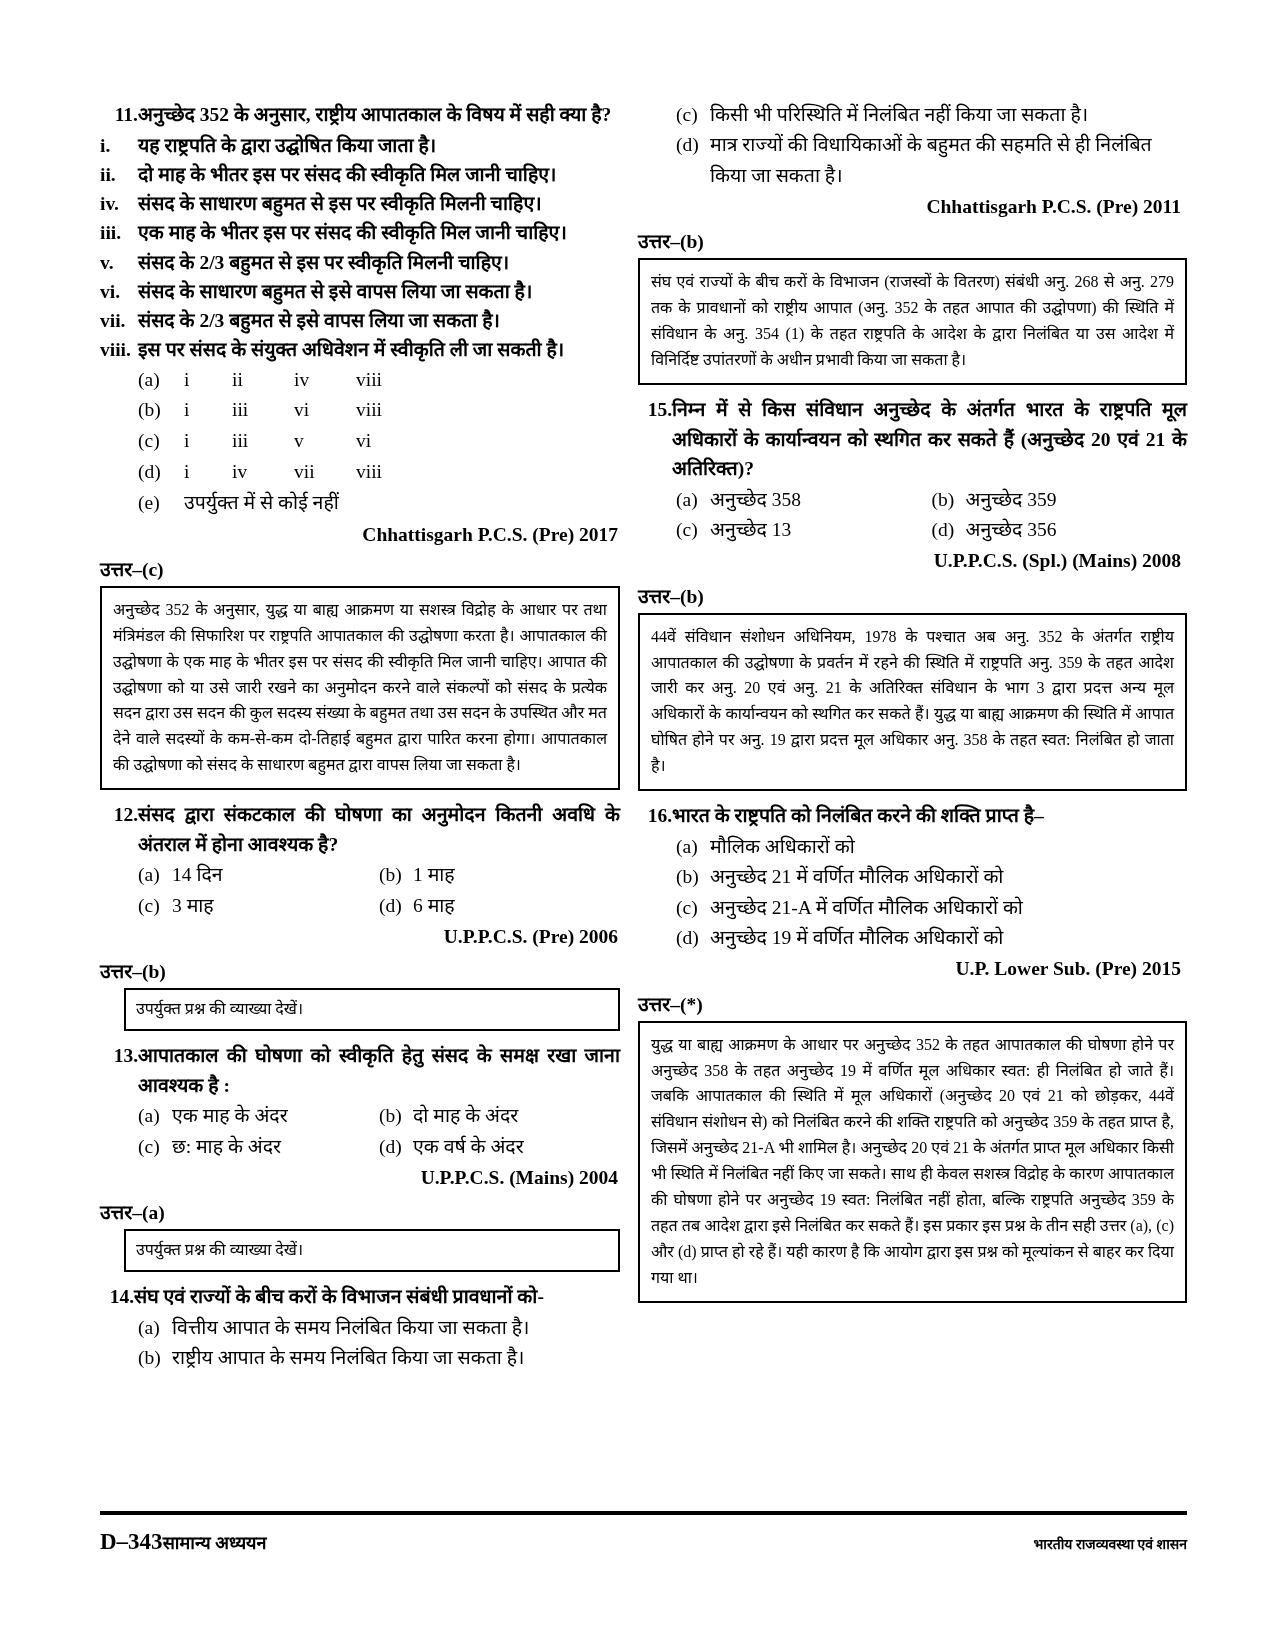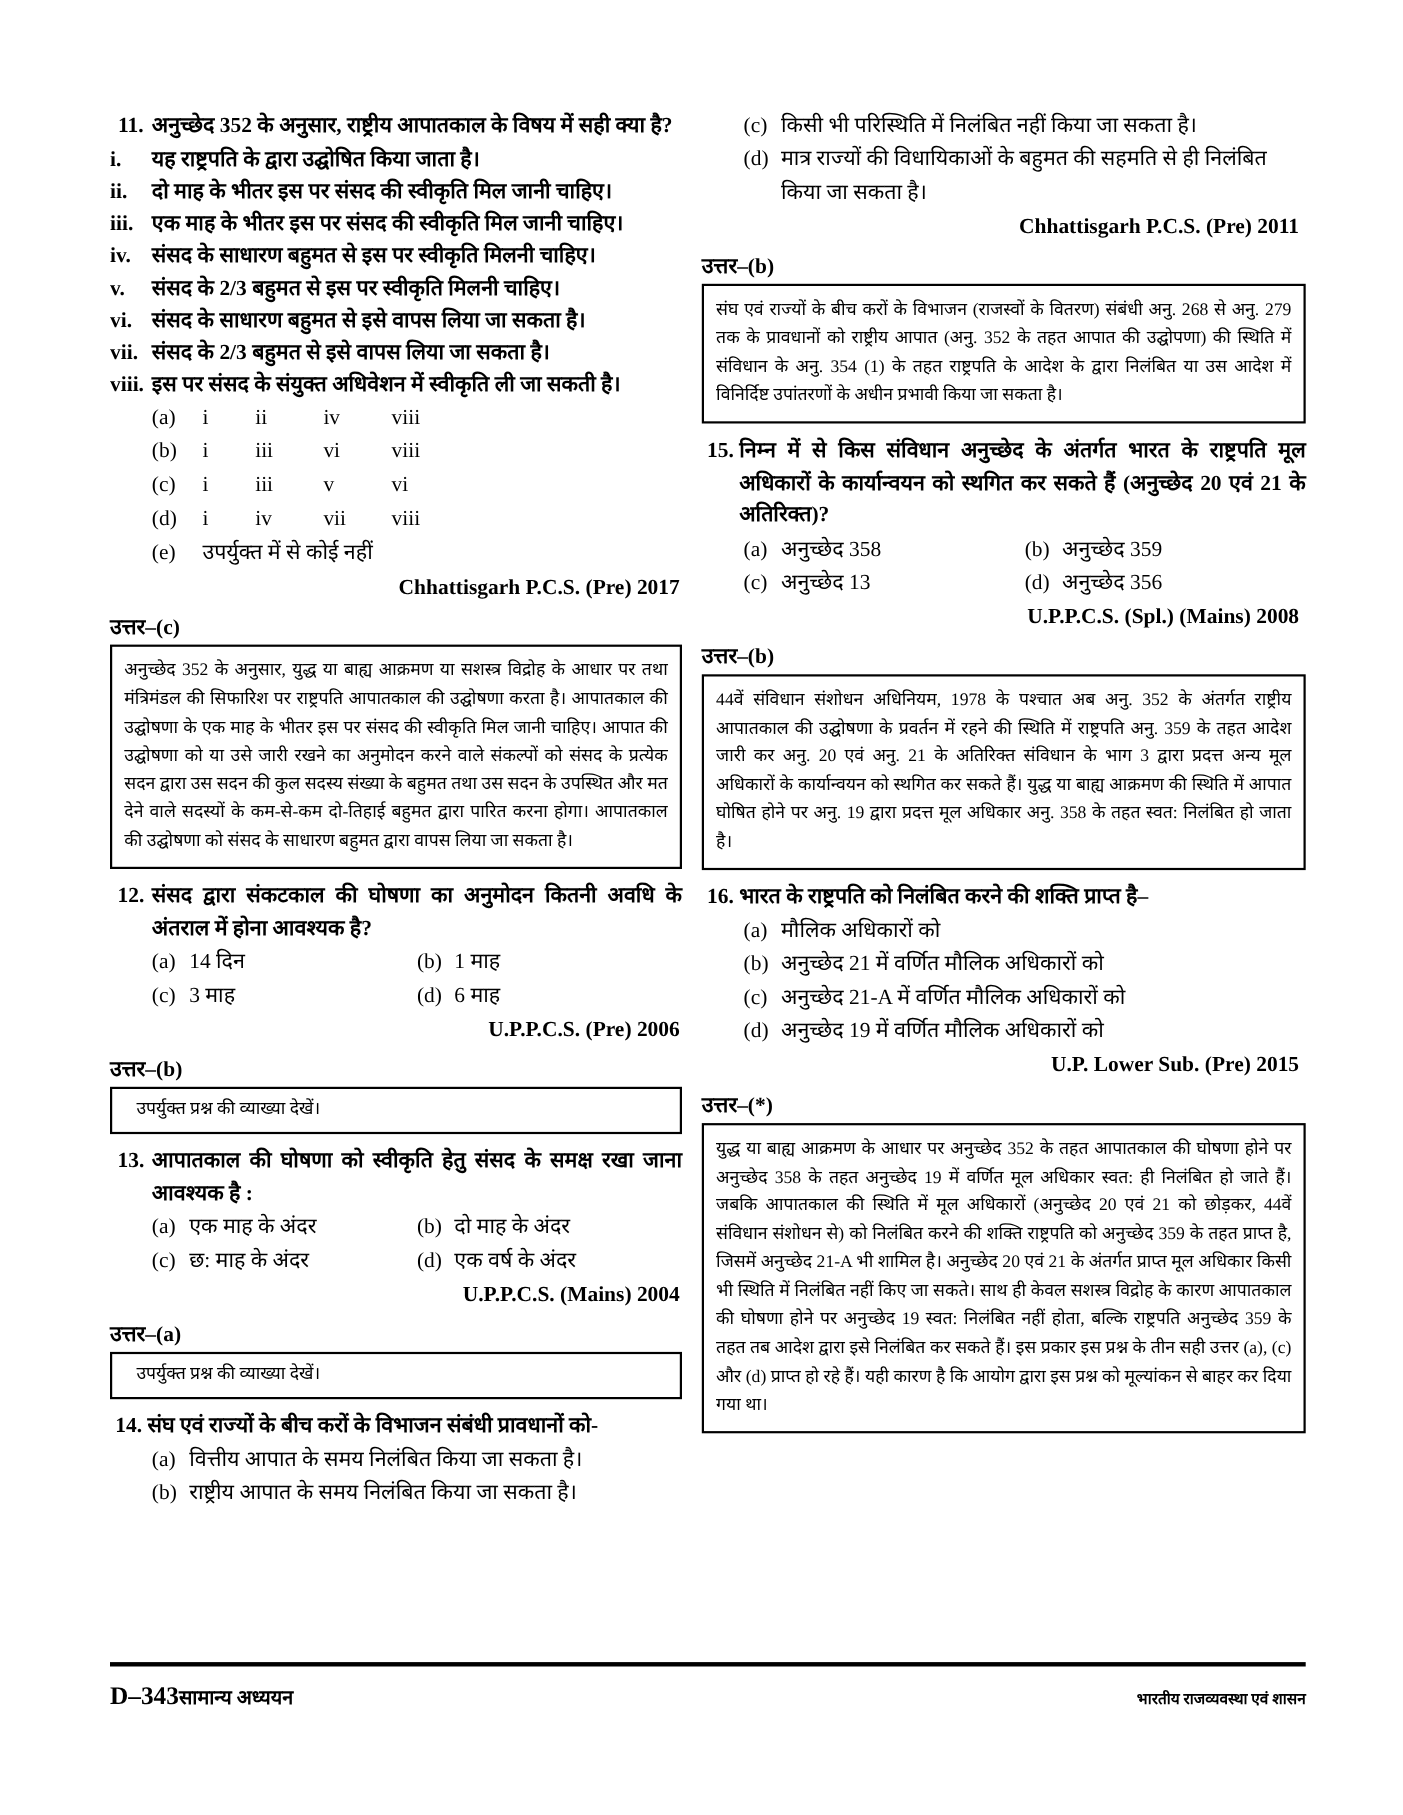--- a/index.html
+++ b/index.html
@@ -40,21 +40,21 @@
   .q {
     display: flex;
     align-items: flex-start;
     font-weight: bold;
     font-size: 19.5px;
     line-height: 1.52;
     margin-bottom: 1px;
   }
   .q-num {
     flex: 0 0 38px;
-    text-align: center;
+    text-align: right;
   }
   .q-num.narrow { flex: 0 0 34px; }
   .q-text {
     flex: 1 1 auto;
     text-align: justify;
     text-justify: inter-word;
   }
 
   
   .roman-list { margin: 0; padding: 0; }
@@ -133,21 +133,21 @@
   .expl {
     border: 2px solid #000;
     padding: 9px 11px 10px 11px;
     font-size: 16px;
     line-height: 1.62;
     text-align: justify;
     text-justify: inter-word;
     margin-bottom: 10px;
   }
   .expl p { margin: 0; }
-  .expl.short { line-height: 1.5; padding: 7px 10px 8px 22px; }
+  .expl.short { line-height: 1.5; padding: 7px 10px 8px 10px; margin-left: 24px; }
 
   
   .footer-rule {
     position: absolute;
     left: 100px;
     right: 88px;
     bottom: 135px;
     border-top: 4px solid #000;
   }
   .footer {
@@ -190,26 +190,26 @@
       <div class="roman-list">
         <div class="roman-item">
           <span class="rn">i.</span>
           <span class="rt">यह राष्ट्रपति के द्वारा उद्घोषित किया जाता है।</span>
         </div>
         <div class="roman-item">
           <span class="rn">ii.</span>
           <span class="rt">दो माह के भीतर इस पर संसद की स्वीकृति मिल जानी चाहिए।</span>
         </div>
         <div class="roman-item">
+          <span class="rn">iv.</span>
+          <span class="rt">संसद के साधारण बहुमत से इस पर स्वीकृति मिलनी चाहिए।</span>
+        </div>
+        <div class="roman-item">
           <span class="rn">iii.</span>
           <span class="rt">एक माह के भीतर इस पर संसद की स्वीकृति मिल जानी चाहिए।</span>
-        </div>
-        <div class="roman-item">
-          <span class="rn">iv.</span>
-          <span class="rt">संसद के साधारण बहुमत से इस पर स्वीकृति मिलनी चाहिए।</span>
         </div>
         <div class="roman-item">
           <span class="rn">v.</span>
           <span class="rt">संसद के 2/3 बहुमत से इस पर स्वीकृति मिलनी चाहिए।</span>
         </div>
         <div class="roman-item">
           <span class="rn">vi.</span>
           <span class="rt">संसद के साधारण बहुमत से इसे वापस लिया जा सकता है।</span>
         </div>
         <div class="roman-item">

